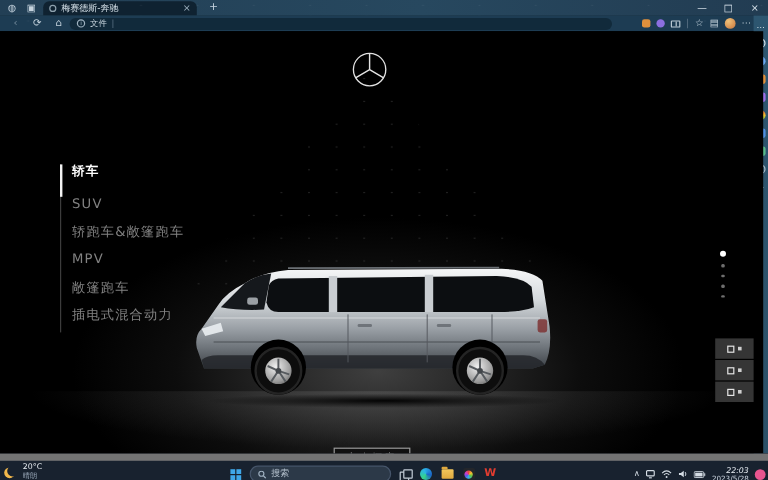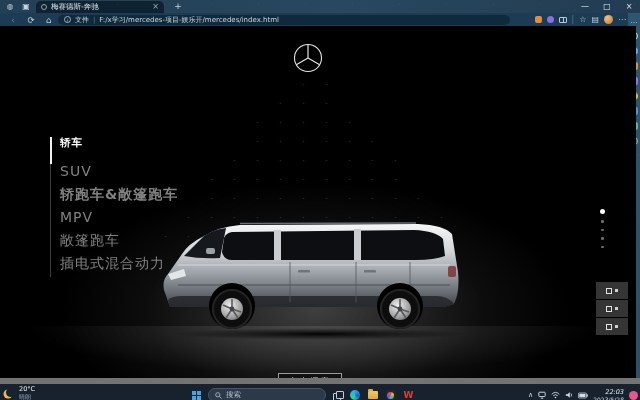--- a/index.html
+++ b/index.html
@@ -65,21 +65,21 @@
   .logo { position:absolute; left:292px; top:16px; }
   .glow { position:absolute; left:50px; top:150px; width:530px; height:230px;
     background:radial-gradient(ellipse at 50% 58%, rgba(150,150,150,.42), rgba(70,70,70,.18) 45%, transparent 68%); }
   .floor { position:absolute; left:0; top:300px; width:628px; height:52px;
     background:radial-gradient(ellipse at 50% 0%, rgba(110,110,110,.35), transparent 65%); }
   .car { position:absolute; left:148px; top:186px; }
   .car-shadow { position:absolute; left:170px; top:302px; width:300px; height:12px;
     background:radial-gradient(ellipse, rgba(0,0,0,.95), transparent 70%); }
   .menu-track { position:absolute; left:50px; top:111px; width:1px; height:140px; background:#3c3c3c; }
   .menu-thumb { position:absolute; left:49.5px; top:111px; width:2px; height:27px; background:#f2f2f2; }
-  .menu-item { position:absolute; left:60px; color:#828282; font-size:14px; letter-spacing:1px;
+  .menu-item { position:absolute; left:60px; color:#828282; font-size:11px; letter-spacing:1px;
     white-space:nowrap; cursor:pointer; }
   .menu-item.active { color:#ffffff; font-size:10.5px; font-weight:bold; }
 
   .dots { position:absolute; left:600px; top:183px; display:flex; flex-direction:column;
     align-items:center; gap:6px; }
   .dot { width:2.5px; height:2.5px; border-radius:50%; background:#6e6e6e; }
   .dot.active { width:5px; height:5px; background:#ffffff; }
 
   .float-tools { position:absolute; left:596px; top:256px; display:flex; flex-direction:column; gap:1px; }
   .float-btn { width:32px; height:17px; background:rgba(62,62,62,.85); display:flex;
@@ -152,21 +152,20 @@
   </div>
 
   <div class="toolbar"></div>
   <div class="nav-glyph" style="left:6px;color:#6e8596;">‹</div>
   <div class="nav-glyph" style="left:24px;">⟳</div>
   <div class="nav-glyph" style="left:42px;">⌂</div>
   <div class="addr">
     <div class="info-ic">i</div>
     <div class="addr-badge">文件</div>
     <div class="addr-sep">|</div>
-    <div class="addr-url">F:/x学习/mercedes-项目-娱乐开/mercedes/index.html</div>
   </div>
   <div class="tb-right">
     <div class="ext-dot" style="background:#e0903c;"></div>
     <div class="ext-dot" style="background:#8c6fe0;border-radius:50%;"></div>
     <div class="split-ic"></div>
     <div class="glyph-ic" style="color:#5d7486;">|</div>
     <div class="glyph-ic">☆</div>
     <div class="glyph-ic">▤</div>
     <div class="avatar"></div>
     <div class="glyph-ic">⋯</div>
@@ -252,21 +251,21 @@
           <line x1="252" y1="97" x2="258" y2="106"></line>
         </g>
         <circle cx="252" cy="97" r="2.4" fill="#42464a"></circle>
       </g>
     </svg>
 
     <div class="menu-track"></div>
     <div class="menu-thumb"></div>
     <div class="menu-item active" style="top:110px;">轿车</div>
     <div class="menu-item" style="top:137px;">SUV</div>
-    <div class="menu-item" style="top:160px;font-weight:bold;">轿跑车&amp;敞篷跑车</div>
+    <div class="menu-item" style="top:160px;">轿跑车&amp;敞篷跑车</div>
     <div class="menu-item" style="top:183px;">MPV</div>
     <div class="menu-item" style="top:206px;">敞篷跑车</div>
     <div class="menu-item" style="top:229px;">插电式混合动力</div>
 
     <div class="dots">
       <div class="dot active"></div>
       <div class="dot"></div>
       <div class="dot"></div>
       <div class="dot"></div>
       <div class="dot"></div>

